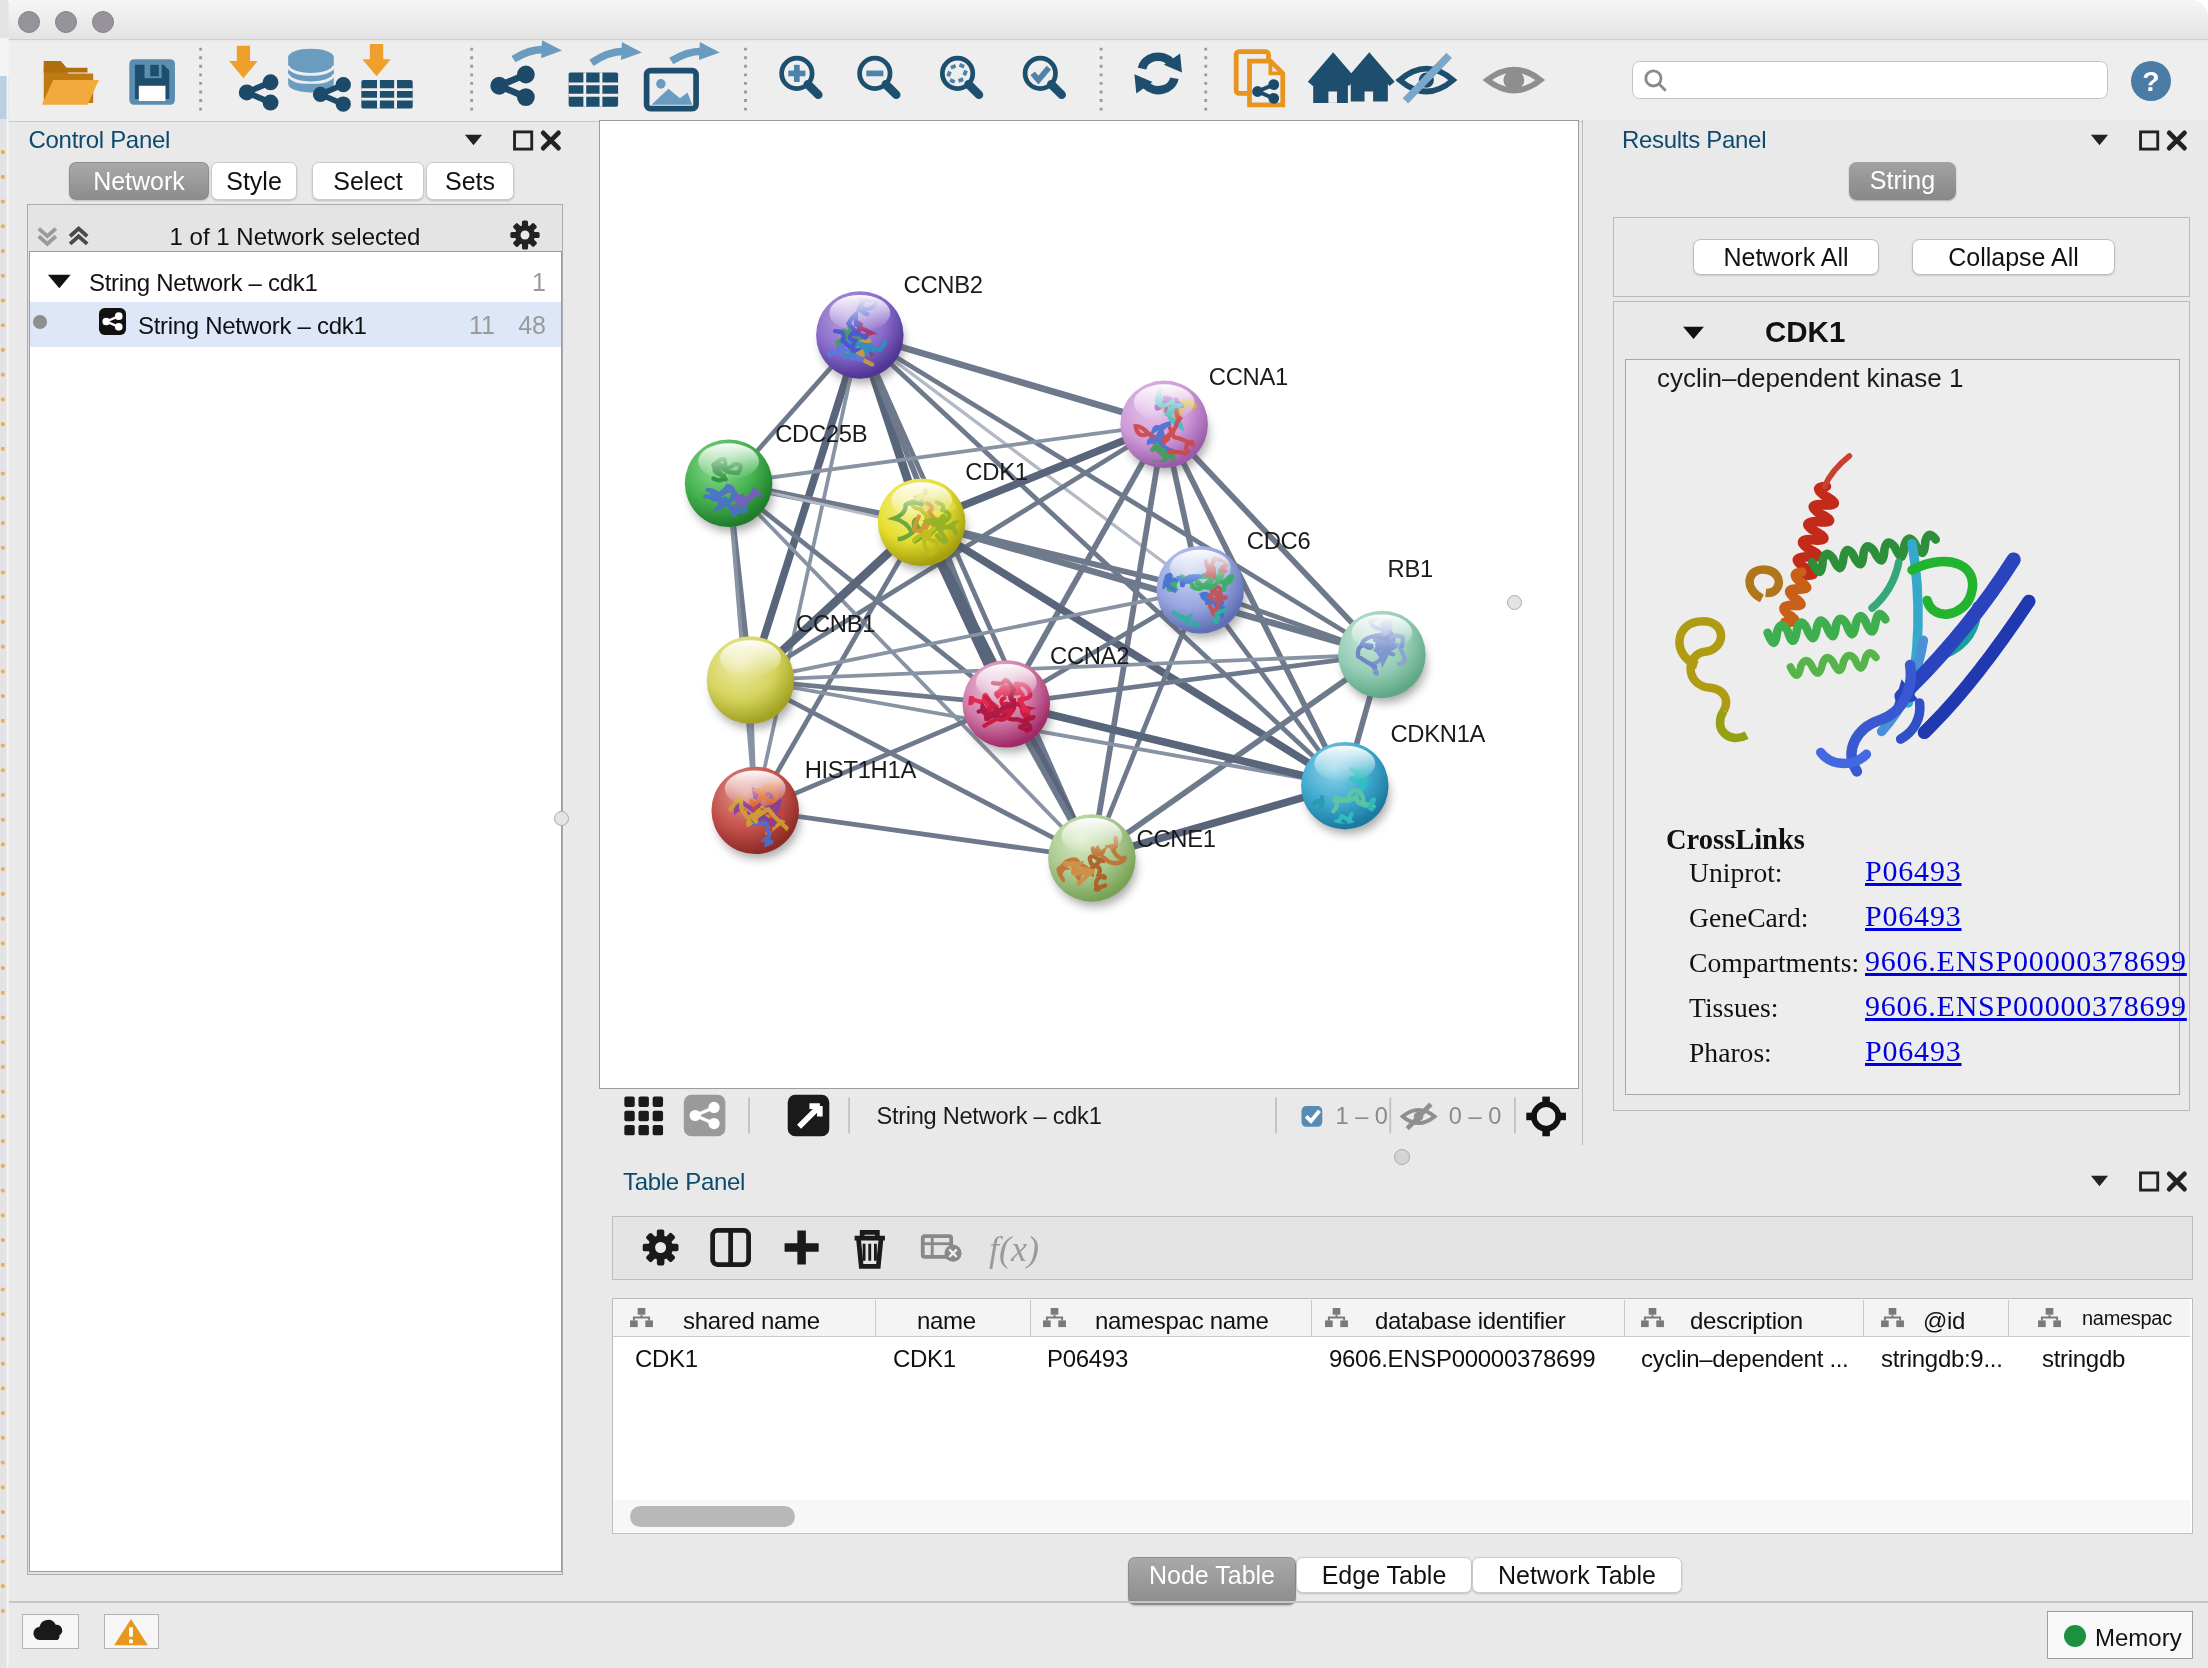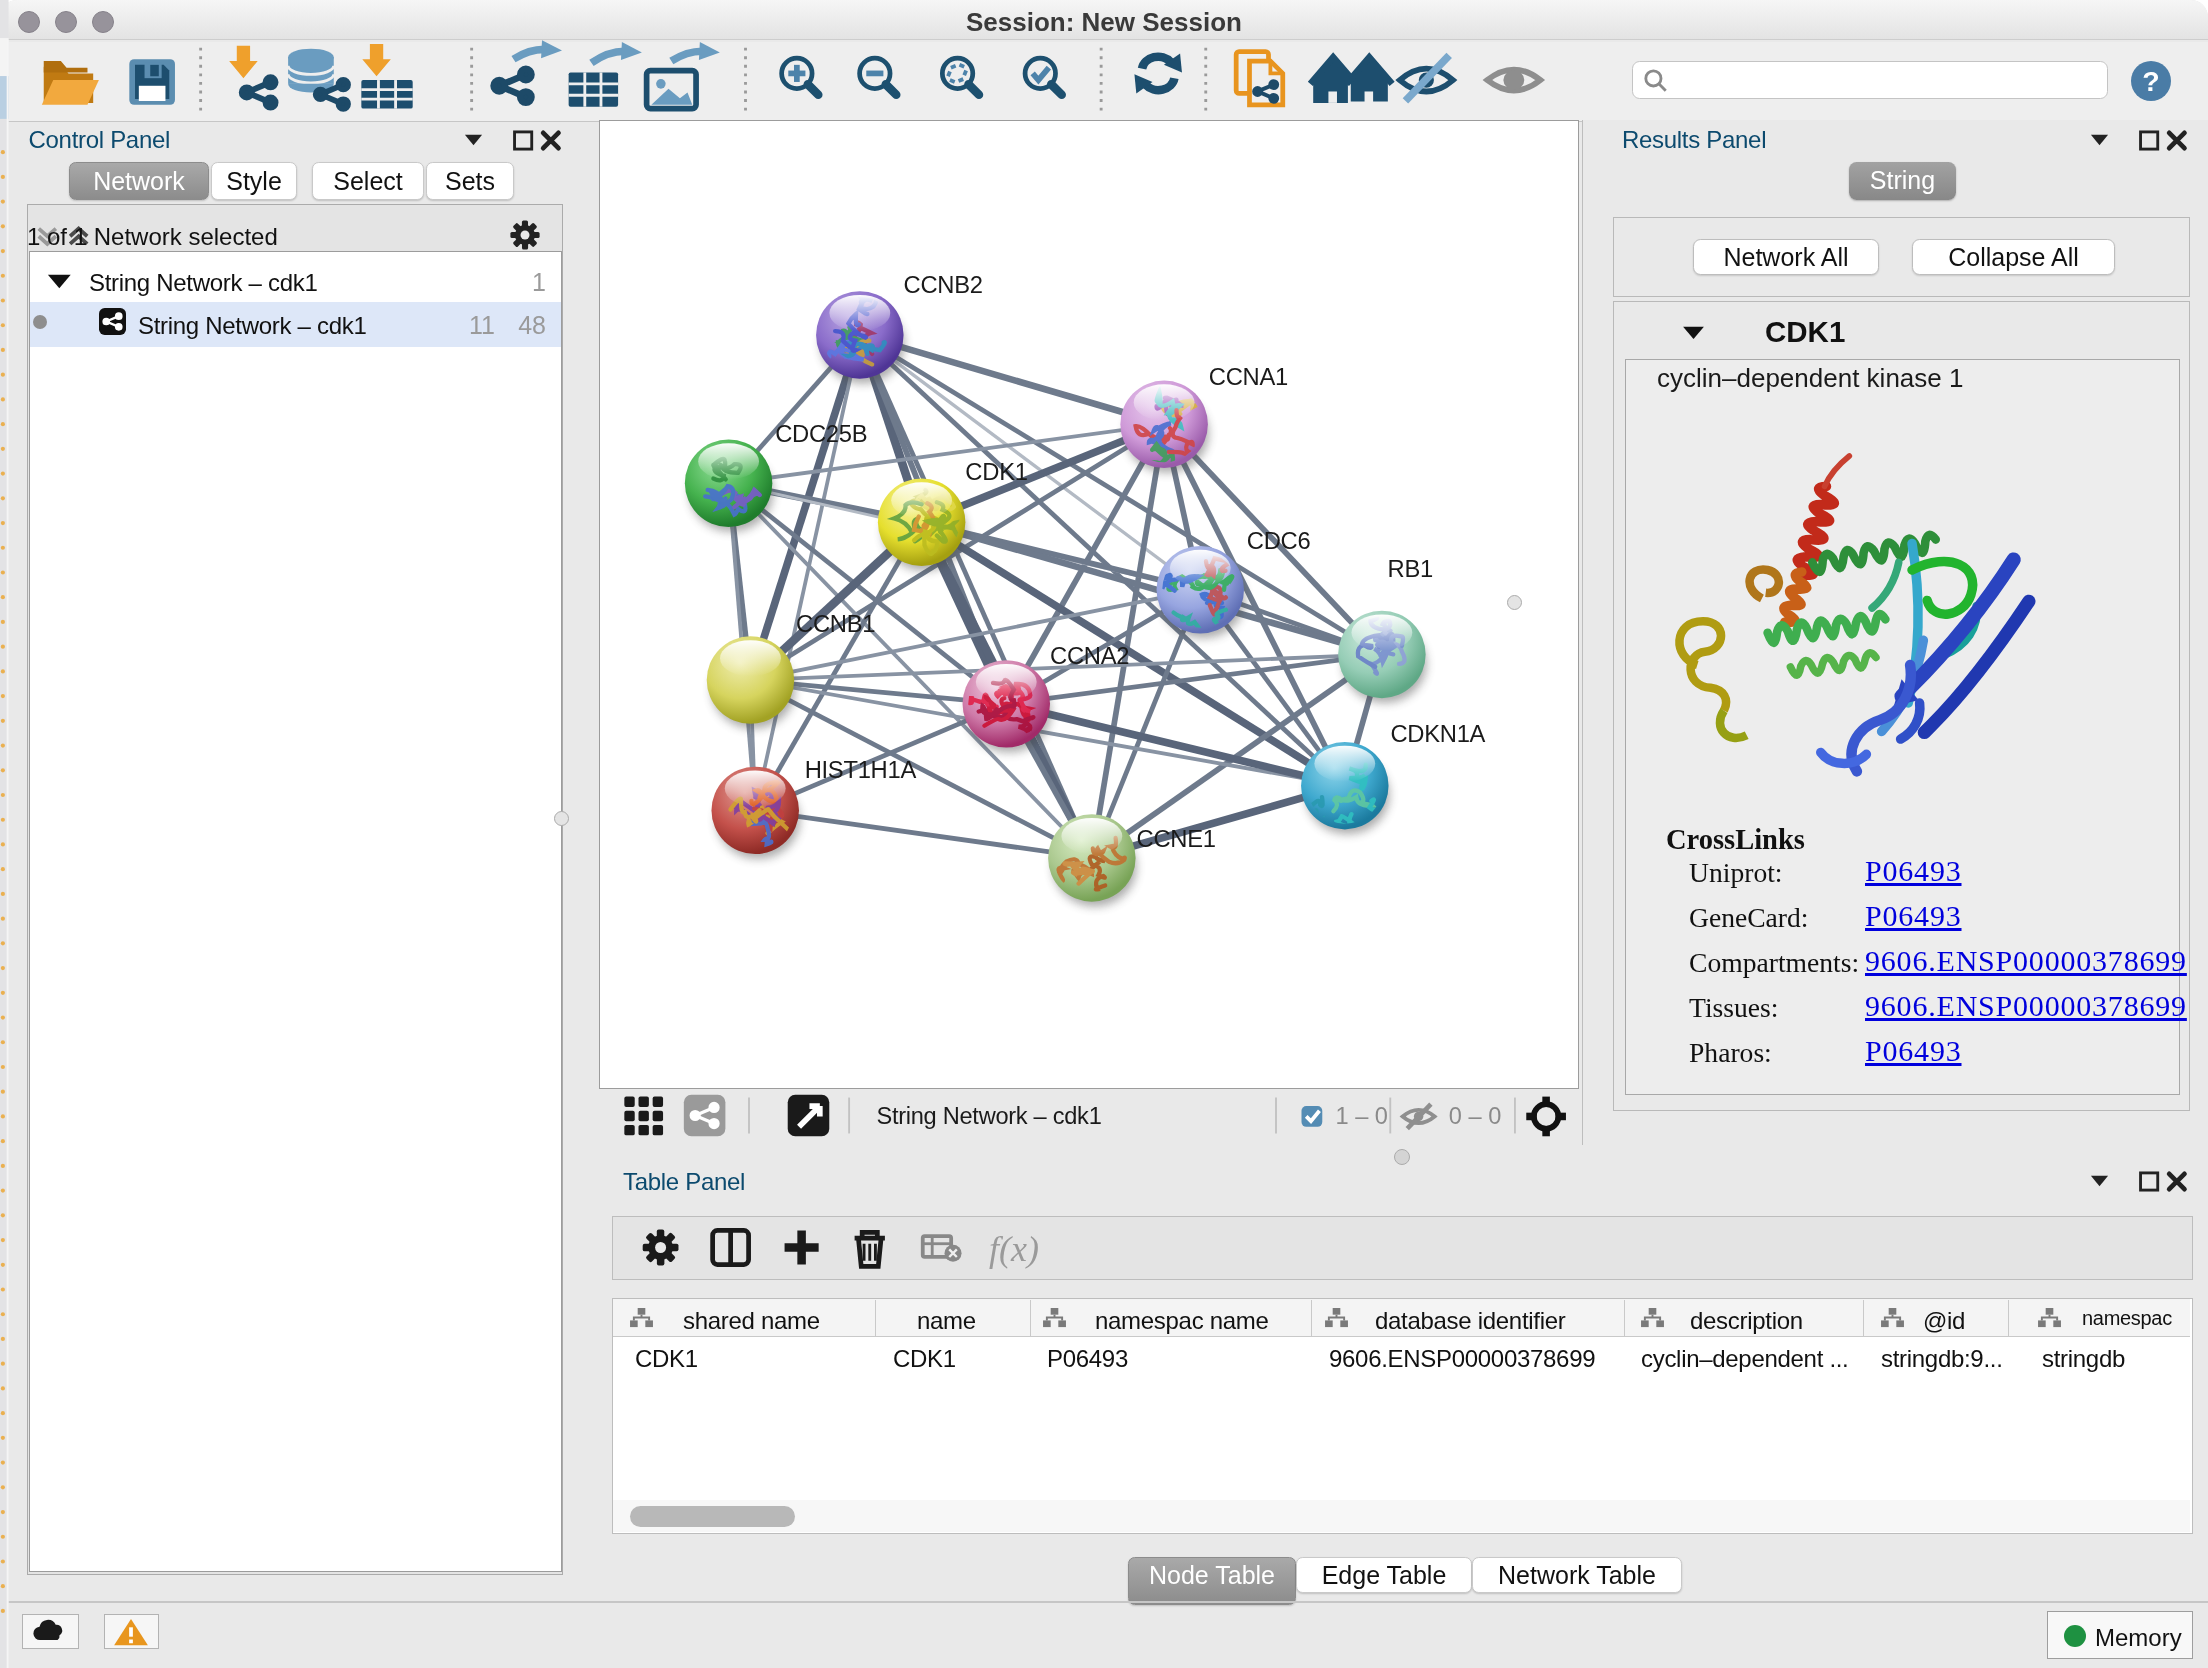--- a/index.html
+++ b/index.html
@@ -8,21 +8,20 @@
 .tab { position:absolute; height:38px; border-radius:6.7px; background:#ffffff; border:1px solid #c9c9c9; color:#111; font-size:25px; text-align:center; line-height:36px; box-shadow:0 1px 1.9px rgba(0,0,0,0.18); }
 .tabsel { background:linear-gradient(#a9a9a9,#8c8c8c); color:#fff; border:1px solid #8c8c8c; }
 .gbtn { position:absolute; background:#ffffff; border:1px solid #bdbdbd; border-radius:7.6px; font-size:25px; color:#111; text-align:center; box-shadow:0 1px 1.9px rgba(0,0,0,0.15); }
 </style></head><body>
 <div id="win">
 
 <div class="abs" style="left:0;top:0;width:2208px;height:40px;background:linear-gradient(#f6f6f6,#e3e3e3);border-bottom:1.9px solid #cdcdcd;border-radius:17px 17px 0 0"></div>
 <div class="abs" style="left:18px;top:10.5px;width:22px;height:22px;border-radius:50%;background:#97939b;border:1px solid #86828a"></div>
 <div class="abs" style="left:55px;top:10.5px;width:22px;height:22px;border-radius:50%;background:#97939b;border:1px solid #86828a"></div>
 <div class="abs" style="left:92px;top:10.5px;width:22px;height:22px;border-radius:50%;background:#97939b;border:1px solid #86828a"></div>
-<div class="abs" style="left:0;top:6.7px;width:2208px;text-align:center;font-size:26px;font-weight:600;color:#3a3a3a">Session: New Session</div>
 
 <div class="abs" style="left:0;top:42px;width:2208px;height:80px;background:#eeeeee;border-bottom:1.9px solid #c6c6c6"></div>
 <svg width="2208" height="124" viewBox="0 0 2322 130" style="position:absolute;left:0;top:0">
       <path d="M46,70 L66,70 L72,77 L98,77 L98,108 L46,108 Z" fill="#c07a12"></path>
       <path d="M46,64 L64,64 L70,71 L92,71 L92,76 L46,76 Z" fill="#b06e0e"></path>
       <path d="M56,84 L104,84 L92,110 L44,110 Z" fill="#f2a93e"></path>
       <rect x="136" y="62" width="48" height="48" rx="5" fill="#5b8db0"></rect>
       <path d="M142,68 h30 l6,6 v30 h-36 z" fill="#1d4e6e"></path>
       <rect x="152" y="66" width="18" height="16" fill="#5b8db0"></rect>
       <rect x="158" y="68" width="9" height="12" fill="#1d4e6e"></rect>
@@ -152,21 +151,21 @@
 </svg>
 <div class="tab tabsel" style="left:69px;top:162px;width:140px">Network</div>
 <div class="tab" style="left:211px;top:162px;width:86px">Style</div>
 <div class="tab" style="left:312px;top:162px;width:112px">Select</div>
 <div class="tab" style="left:426px;top:162px;width:88px">Sets</div>
 <div class="abs" style="left:27px;top:204px;width:536px;height:1371px;background:#e4e4e4;border:1.9px solid #ababab"></div>
 <svg class="abs" width="114" height="28.5" viewBox="0 0 120 30" style="left:34px;top:222px">
 <path d="M5,7 l9,8 9,-8 M5,15 l9,8 9,-8" stroke="#9a9a9a" stroke-width="4" fill="none"></path>
       <path d="M38,15 l9,-8 9,8 M38,23 l9,-8 9,8" stroke="#4a4a4a" stroke-width="4" fill="none"></path>
 </svg>
-<div class="abs" style="left:27px;top:223px;width:536px;font-size:24px;color:#111">1 of 1 Network selected</div>
+<div class="abs" style="left:27px;top:223px;width:536px;text-align:center;font-size:24px;color:#111">1 of 1 Network selected</div>
 <svg class="abs" width="34" height="34" viewBox="0 0 44 44" style="left:508px;top:218px">
       <rect x="18.0" y="3.1" width="7.9" height="9.9" rx="2" transform="rotate(0.0 22 22)" fill="#222"></rect>
       <rect x="18.0" y="3.1" width="7.9" height="9.9" rx="2" transform="rotate(45.0 22 22)" fill="#222"></rect>
       <rect x="18.0" y="3.1" width="7.9" height="9.9" rx="2" transform="rotate(90.0 22 22)" fill="#222"></rect>
       <rect x="18.0" y="3.1" width="7.9" height="9.9" rx="2" transform="rotate(135.0 22 22)" fill="#222"></rect>
       <rect x="18.0" y="3.1" width="7.9" height="9.9" rx="2" transform="rotate(180.0 22 22)" fill="#222"></rect>
       <rect x="18.0" y="3.1" width="7.9" height="9.9" rx="2" transform="rotate(225.0 22 22)" fill="#222"></rect>
       <rect x="18.0" y="3.1" width="7.9" height="9.9" rx="2" transform="rotate(270.0 22 22)" fill="#222"></rect>
       <rect x="18.0" y="3.1" width="7.9" height="9.9" rx="2" transform="rotate(315.0 22 22)" fill="#222"></rect>
       <circle cx="22" cy="22" r="13.0" fill="#222"></circle>

